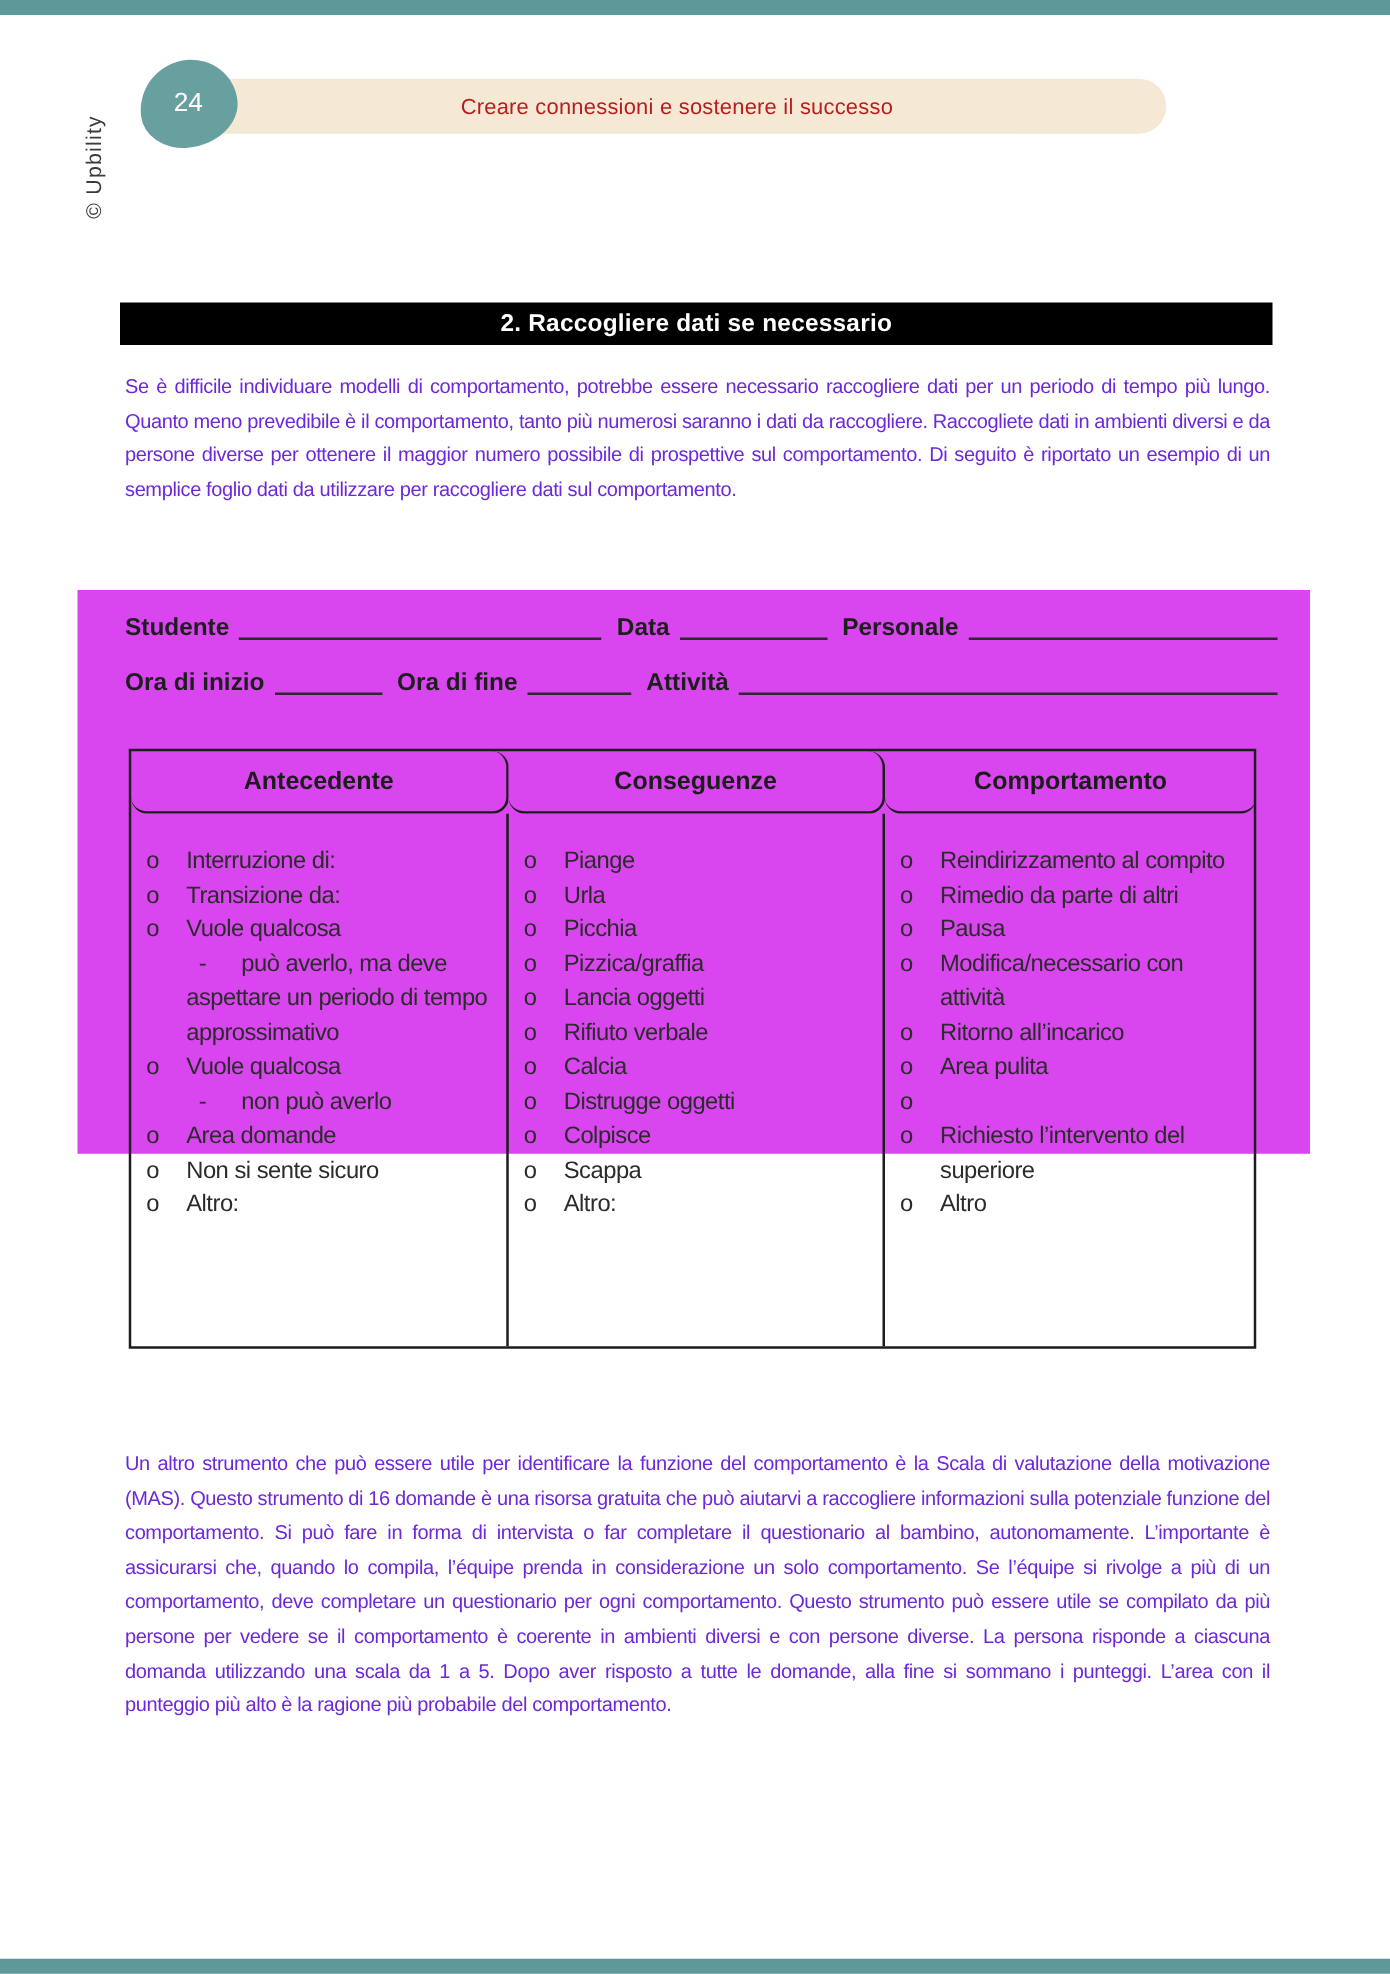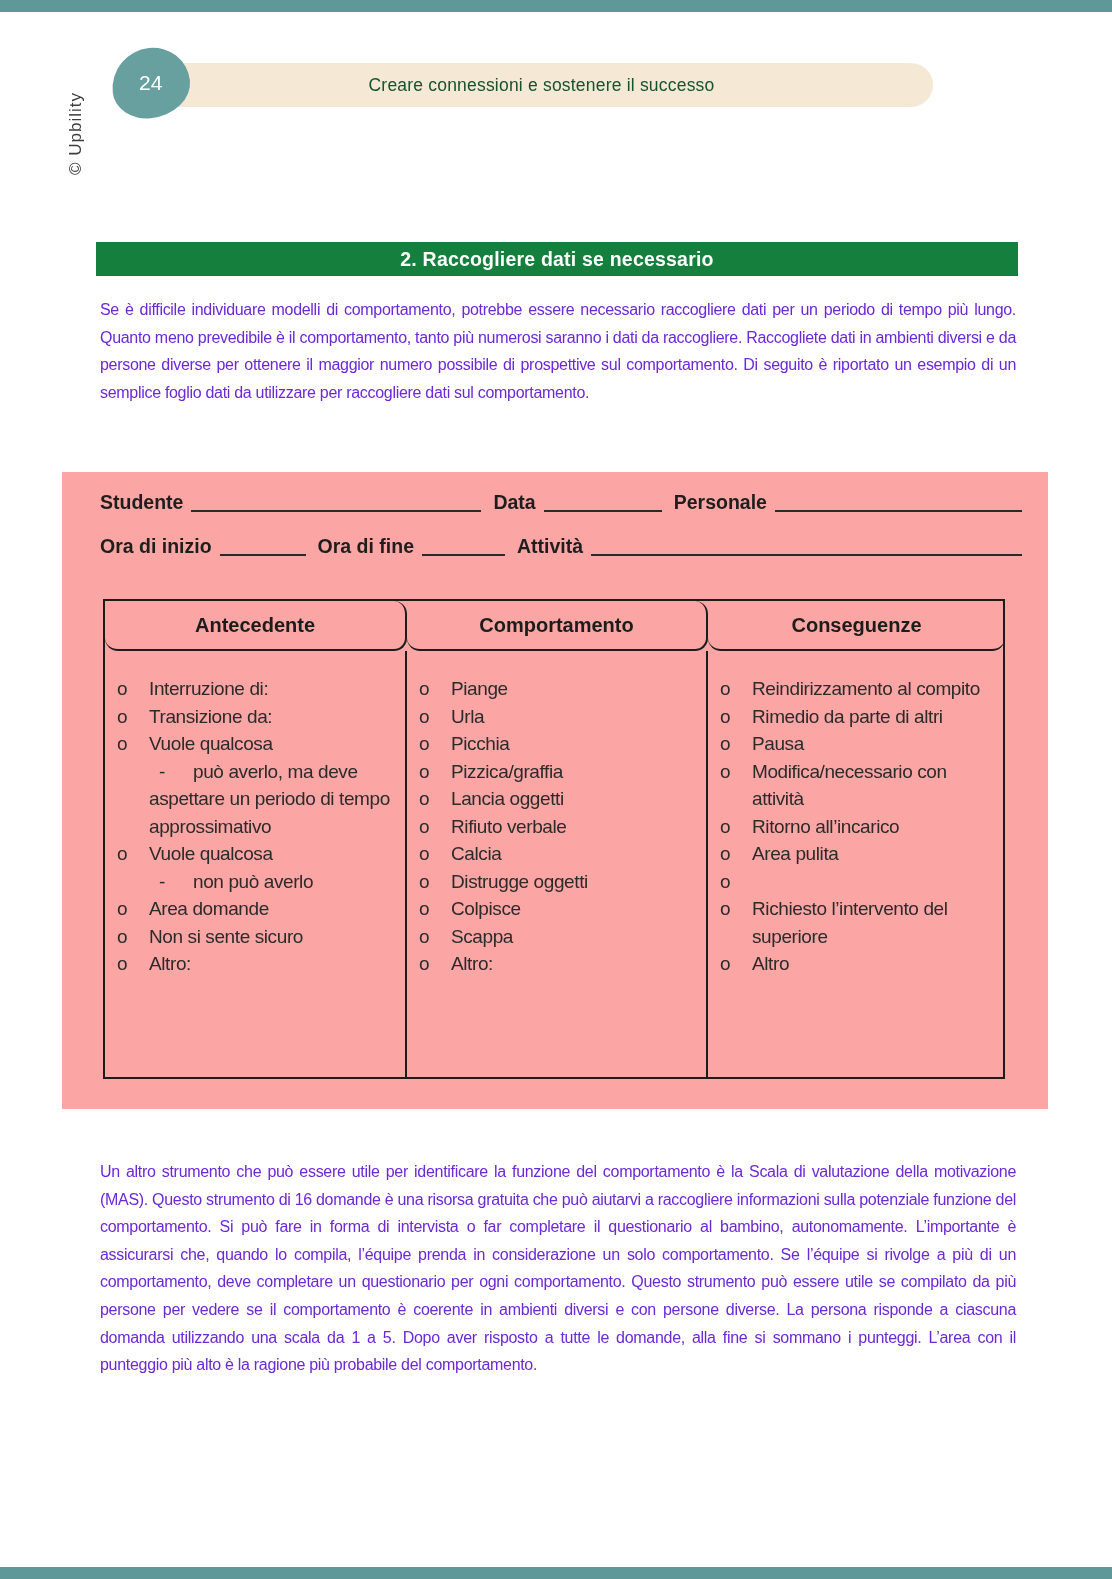--- a/index.html
+++ b/index.html
@@ -20,49 +20,49 @@
     transform:rotate(-90deg); transform-origin:0 0;
     font-size:17px; color:#3c3c3c; letter-spacing:1px; white-space:nowrap;
   }
 
   
   .header-capsule {
     position:absolute; left:150px; top:63px; width:783px; height:44px;
     background:#f5e8d5; border-radius:8px 22px 22px 8px;
     display:flex; align-items:center; justify-content:center;
   }
-  .header-capsule .title { font-size:17.5px; color:#14532d; letter-spacing:0.2px; }
+  .header-capsule .title { font-size:17.5px; color:#b91c1c; letter-spacing:0.2px; }
   .page-bubble {
     position:absolute; left:112px; top:48px; width:78px; height:70px;
     background:#68a0a0; border-radius:52% 48% 55% 45% / 58% 52% 48% 42%;
     transform:rotate(-6deg);
     display:flex; align-items:center; justify-content:center;
   }
   .page-bubble .num { color:#ffffff; font-size:21px; transform:rotate(6deg); }
 
   
   .section-bar {
     position:absolute; left:96px; top:242px; width:922px; height:34px;
-    background:#15803d; display:flex; align-items:center; justify-content:center;
+    background:#000000; display:flex; align-items:center; justify-content:center;
   }
   .section-bar .heading { color:#ffffff; font-weight:bold; font-size:19.5px; letter-spacing:0.2px; }
 
   
   .para {
     position:absolute; left:100px; width:916px;
     font-size:16px; line-height:27.6px; letter-spacing:-0.3px;
     text-align:justify; color:#6d28d9;
   }
   .para.intro { top:296px; }
   .para.closing { top:1158px; }
 
   
   .panel {
-    position:absolute; left:62px; top:472px; width:986px; height:637px;
-    background:#fca5a5;
+    position:absolute; left:62px; top:472px; width:986px; height:451px;
+    background:#d946ef;
   }
 
   
   .form-row {
     position:absolute; left:38px; right:26px;
     display:flex; align-items:flex-end;
   }
   .form-row.r1 { top:18px; }
   .form-row.r2 { top:62px; }
   .flabel {
@@ -142,22 +142,22 @@
     <span class="flabel">Ora di inizio</span>
     <span class="fline w-inizio"></span>
     <span class="flabel">Ora di fine</span>
     <span class="fline w-fine"></span>
     <span class="flabel">Attività</span>
     <span class="fline grow"></span>
   </div>
 
   <div class="abc-table">
     <div class="th">Antecedente</div>
+    <div class="th">Conseguenze</div>
     <div class="th">Comportamento</div>
-    <div class="th">Conseguenze</div>
     <div class="td">
         <div class="li">
           <span class="marker">o</span>
           <span class="txt">Interruzione di:</span>
         </div>
         <div class="li">
           <span class="marker">o</span>
           <span class="txt">Transizione da:</span>
         </div>
         <div class="li">

